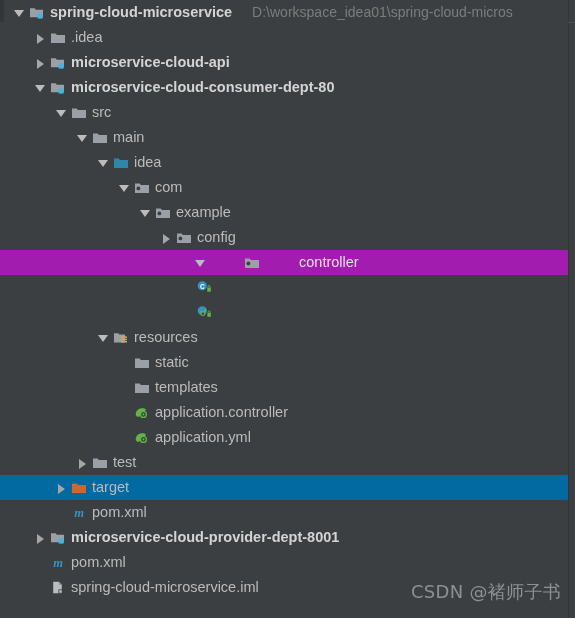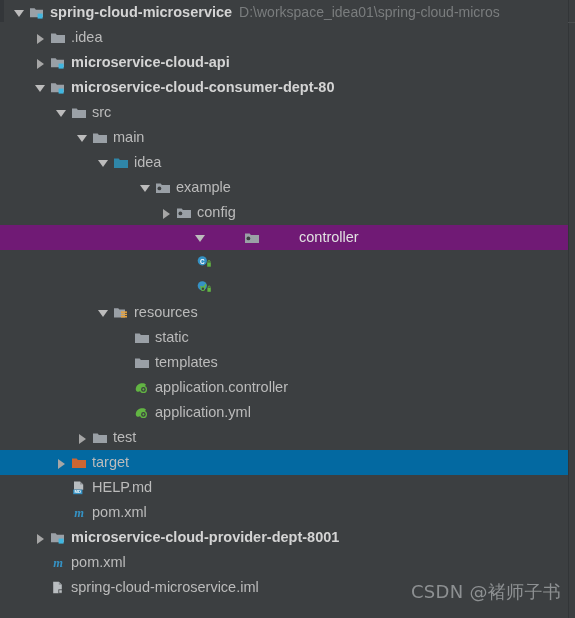--- a/index.html
+++ b/index.html
@@ -54,21 +54,21 @@
   }
 
   .tree-row {
     position: relative;
     height: 25px;
     display: flex;
     align-items: flex-start;
     white-space: nowrap;
     overflow: hidden;
   }
-  .tree-row.selected { background: #701a75; gap: 34px; }
+  .tree-row.selected { background: #a21caf; gap: 34px; }
   .tree-row.hover-excluded { background: #0369a1; }
 
   
   .indent { flex: 0 0 auto; height: 1px; }
 
   
   .arrow {
     flex: 0 0 auto;
     width: 16px; height: 25px;
     position: relative;
@@ -109,21 +109,21 @@
     line-height: 25px;
   }
   .label.bold { font-weight: bold; color: #d4d4d4; }
   .label.selected-text { color: #e2e2e2; }
 
   .path-suffix {
     flex: 0 0 auto;
     font-size: 14px;
     color: #7a7d7e;
     line-height: 25px;
-    margin-left: 7px;
+    margin-left: 20px;
   }
 
   .watermark {
     position: absolute;
     right: 14px;
     bottom: 14px;
     font-size: 18px;
     color: #8d9092;
     letter-spacing: 0.3px;
     font-family: "DejaVu Sans", "Liberation Sans", sans-serif;
@@ -203,20 +203,31 @@
       </div>
       <div class="tree-row">
         <span class="indent" style="width: 96px;"></span>
         <span class="arrow expanded"></span>
         <span class="icon">
           <svg width="16" height="16" viewBox="0 0 16 16">
       <path d="M1 3.4h4.6l1.3 1.5H15V13H1z" fill="#2f86a8"></path>
     </svg>
         </span>
         <span class="label">idea</span>
+      </div>
+      <div class="tree-row">
+        <span class="indent" style="width: 117px;"></span>
+        <span class="arrow expanded"></span>
+        <span class="icon">
+          <svg width="16" height="16" viewBox="0 0 16 16">
+      <path d="M1 3.4h4.6l1.3 1.5H15V13H1z" fill="#9aa0a6"></path>
+      <circle cx="4.4" cy="8.4" r="1.9" fill="#3c3f41"></circle>
+    </svg>
+        </span>
+        <span class="label">com</span>
       </div>
       <div class="tree-row">
         <span class="indent" style="width: 138px;"></span>
         <span class="arrow expanded"></span>
         <span class="icon">
           <svg width="16" height="16" viewBox="0 0 16 16">
       <path d="M1 3.4h4.6l1.3 1.5H15V13H1z" fill="#9aa0a6"></path>
       <circle cx="4.4" cy="8.4" r="1.9" fill="#3c3f41"></circle>
     </svg>
         </span>
@@ -352,33 +363,20 @@
       <path d="M1 3.4h4.6l1.3 1.5H15V13H1z" fill="#cc6633"></path>
     </svg>
         </span>
         <span class="label">target</span>
       </div>
       <div class="tree-row">
         <span class="indent" style="width: 54px;"></span>
         <span class="arrow none"></span>
         <span class="icon">
           <svg width="16" height="16" viewBox="0 0 16 16">
-      <path d="M3 1.4h6l3.2 3.2v5.1H3z" fill="#b9bdc0"></path>
-      <path d="M9 1.4l3.2 3.2H9z" fill="#8e9295"></path>
-      <rect x="2.2" y="9.6" width="9.2" height="4.6" fill="#3592c4"></rect>
-      <text x="6.8" y="13.2" font-size="4.2" font-family="Liberation Sans, sans-serif" fill="#ffffff" text-anchor="middle" font-weight="bold">MD</text>
-    </svg>
-        </span>
-        <span class="label">HELP.md</span>
-      </div>
-      <div class="tree-row">
-        <span class="indent" style="width: 54px;"></span>
-        <span class="arrow none"></span>
-        <span class="icon">
-          <svg width="16" height="16" viewBox="0 0 16 16">
       <text x="8" y="12" font-size="12.5" font-family="Liberation Serif, serif" fill="#3592c4" text-anchor="middle" font-weight="bold" font-style="italic">m</text>
     </svg>
         </span>
         <span class="label">pom.xml</span>
       </div>
       <div class="tree-row">
         <span class="indent" style="width: 33px;"></span>
         <span class="arrow collapsed"></span>
         <span class="icon">
           <svg width="16" height="16" viewBox="0 0 16 16">

